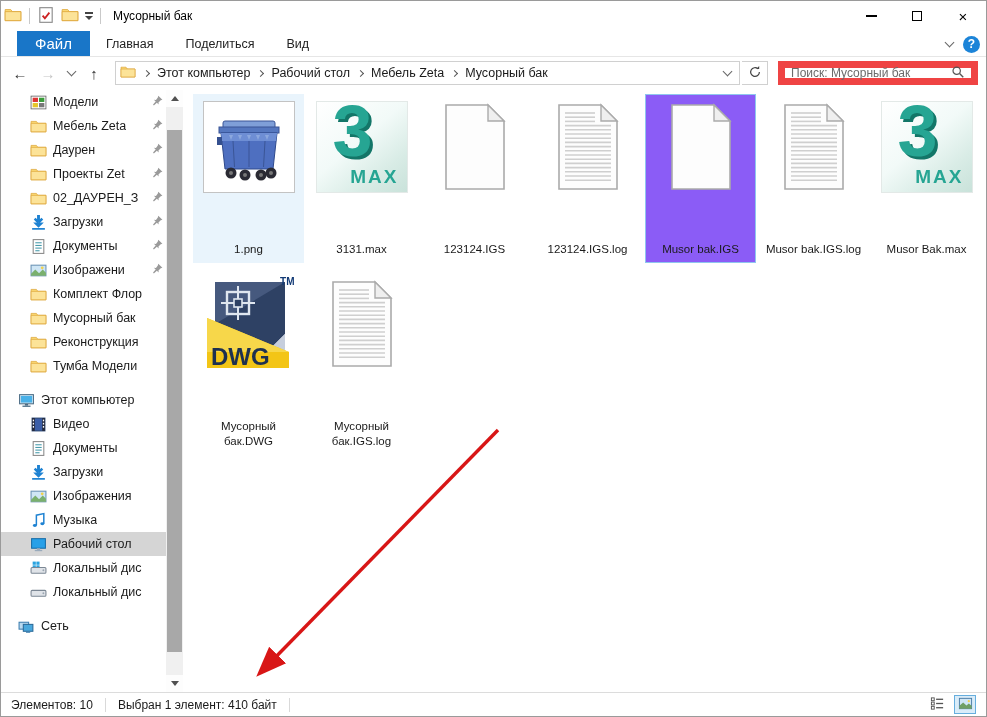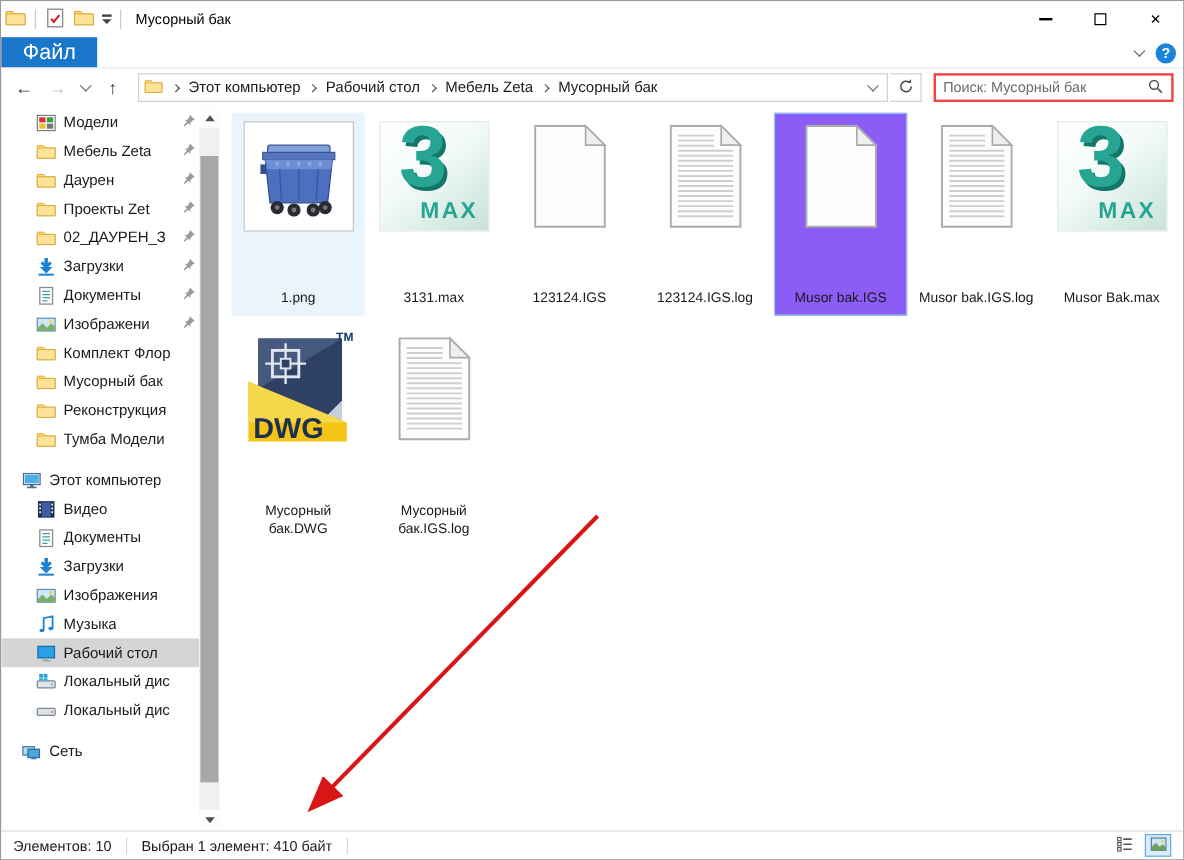--- a/index.html
+++ b/index.html
@@ -21,39 +21,39 @@
   .caret-down { width:0; height:0; border-left:4px solid transparent; border-right:4px solid transparent; border-top:4px solid #444; }
   .caret-line { width:8px; height:1.5px; background:#444; margin-bottom:2px; }
   .win-controls { display:flex; height:30px; }
   .win-btn { width:46px; height:30px; display:flex; align-items:center; justify-content:center; font-size:13px; color:#000; }
   .max-glyph { width:10px; height:10px; border:1px solid #000; }
   .min-glyph { width:11px; height:1.5px; background:#000; }
   .close-glyph { font-size:15px; line-height:1; }
 
   
   .tabbar { height:26px; display:flex; align-items:stretch; border-bottom:1px solid #e6e6e6; position:relative; }
-  .file-tab { background:#1976c8; color:#fff; padding:0 18px; display:flex; align-items:center; font-size:18px; margin-left:0; }
+  .file-tab { background:#1976c8; color:#fff; padding:0 18px; display:flex; align-items:center; font-size:15px; margin-left:16px; }
   .rtab { padding:0 16px; display:flex; align-items:center; font-size:12.5px; color:#222; }
   .tabbar-right { position:absolute; right:6px; top:0; height:26px; display:flex; align-items:center; gap:10px; }
   .chev { width:7px; height:7px; border-right:1.6px solid #666; border-bottom:1.6px solid #666; transform:rotate(45deg); margin-top:-3px; }
   .help-btn { width:17px; height:17px; border-radius:50%; background:#1c84d8; color:#fff; font-weight:bold; font-size:12px; display:flex; align-items:center; justify-content:center; }
 
   
   .navrow { height:32px; display:flex; align-items:center; padding:0 8px 0 6px; gap:2px; }
   .nav-btn { width:26px; height:26px; display:flex; align-items:center; justify-content:center; font-size:15px; color:#333; }
   .nav-btn.disabled { color:#c4c4c4; }
   .nav-chev-btn { width:16px; height:26px; display:flex; align-items:center; justify-content:center; }
   .addr-box { flex:1; height:24px; border:1px solid #d0d0d0; display:flex; align-items:center; background:#fff; margin-left:6px; }
   .addr-folder { margin:0 6px 0 4px; display:flex; }
   .crumb { display:flex; align-items:center; }
   .crumb-label { padding:0 6px; white-space:nowrap; font-size:12.5px; }
   .crumb-sep { width:5px; height:5px; border-right:1.4px solid #555; border-bottom:1.4px solid #555; transform:rotate(-45deg); margin:0 2px; }
   .addr-caret { margin-left:auto; padding:0 8px; }
   .refresh-btn { width:26px; height:24px; border:1px solid #d0d0d0; border-left:none; display:flex; align-items:center; justify-content:center; }
-  .search-box { width:200px; height:24px; border:2px solid #ef4444; margin-left:8px; display:flex; align-items:center; padding:0 6px; }
+  .search-box { width:200px; height:24px; border:7px solid #ef4444; margin-left:8px; display:flex; align-items:center; padding:0 6px; }
   .search-box input { border:none; outline:none; flex:1; font-size:12px; font-family:inherit; color:#444; background:transparent; min-width:0; }
   .search-box input::placeholder { color:#6b6b6b; opacity:1; }
 
   
   .body { position:absolute; top:89px; left:0; right:0; bottom:24px; display:flex; }
 
   
   .sidebar { width:182px; position:relative; overflow:hidden; flex-shrink:0; }
   .side-list { position:absolute; top:0; left:0; right:17px; }
   .side-item { height:24px; display:flex; align-items:center; padding-left:28px; cursor:default; white-space:nowrap; }
@@ -152,20 +152,25 @@
           <div class="max-glyph"></div>
         </div>
       <div class="win-btn">
           <span class="close-glyph">×</span>
         </div>
     </div>
   </div>
 
   <div class="tabbar">
     <div class="file-tab">Файл</div>
+    <div id="ribbon-tabs" style="display:flex">
+        <div class="rtab">Главная</div>
+        <div class="rtab">Поделиться</div>
+        <div class="rtab">Вид</div>
+      </div>
     <div class="tabbar-right">
       <div>
           <div class="chev"></div>
         </div>
       <div class="help-btn">?</div>
     </div>
   </div>
 
   <div class="navrow">
     <div class="nav-btn">←</div>

